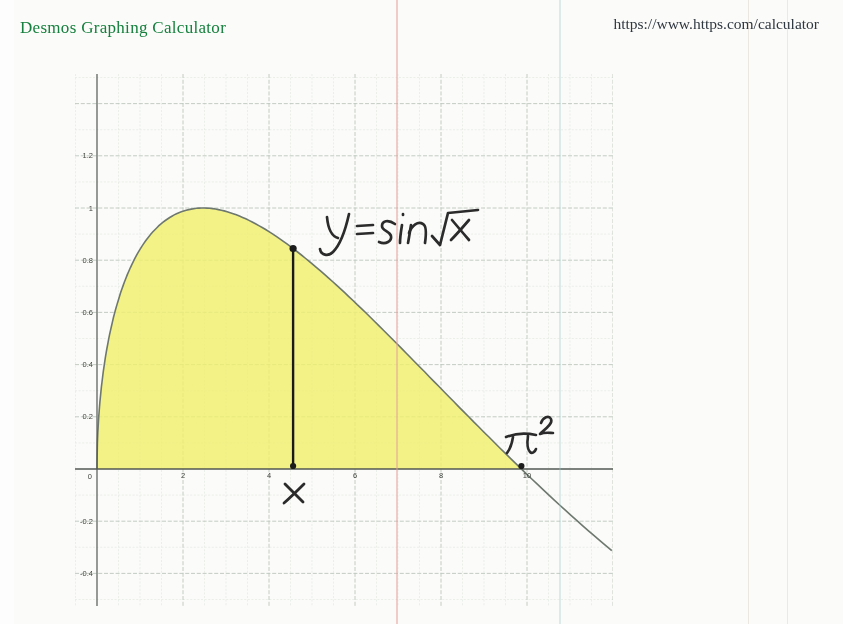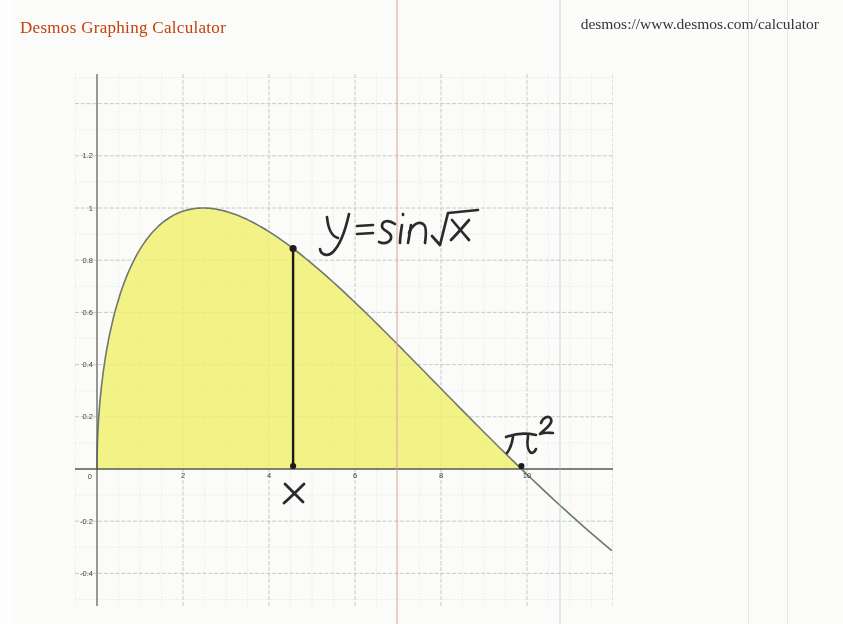--- a/index.html
+++ b/index.html
@@ -1,36 +1,36 @@
 <!DOCTYPE html>
 <html><head>
 <meta charset="utf-8">
 <style>
   html,body{margin:0;padding:0;}
   .page{position:relative;width:843px;height:624px;background:#fbfbf9;overflow:hidden;
         font-family:"Liberation Serif", serif;}
-  .hdr-left{position:absolute;left:20px;top:18px;font-size:17px;color:#c2410c;letter-spacing:.3px;}
+  .hdr-left{position:absolute;left:20px;top:18px;font-size:17px;color:#15803d;letter-spacing:.3px;}
   .hdr-right{position:absolute;right:24px;top:15px;font-size:15.5px;color:#2f3740;}
   .plot-svg{position:absolute;left:0;top:0;}
   .scan-line{position:absolute;top:0;height:624px;pointer-events:none;}
   .scan-pink{left:396px;width:2px;background:rgba(228,158,152,0.50);}
   .scan-blue{left:559px;width:1.5px;background:rgba(150,200,198,0.30);}
   .scan-faint1{left:748px;width:1px;background:rgba(214,200,188,0.40);}
   .scan-faint2{left:787px;width:1px;background:rgba(214,204,196,0.40);}
   .paper-edge{position:absolute;left:0;top:0;width:14px;height:624px;background:#fdfdfd;}
   text{font-family:"Liberation Sans", sans-serif;}
 </style>
 </head>
 <body>
 
 <div class="page">
   <div class="paper-edge"></div>
 
   <span class="hdr-left">Desmos Graphing Calculator</span>
-  <span class="hdr-right">desmos://www.desmos.com/calculator</span>
+  <span class="hdr-right">https://www.https.com/calculator</span>
 
   <svg id="plot" class="plot-svg" width="843" height="624" viewBox="0 0 843 624">
       <defs>
         <clipPath id="pc">
           <rect x="75" y="74" width="538" height="532"></rect>
         </clipPath>
       </defs>
       <g clip-path="url(#pc)">
   <path d="M75.5 74V606M118.5 74V606M140 74V606M161.5 74V606M204.5 74V606M226 74V606M247.5 74V606M290.5 74V606M312 74V606M333.5 74V606M376.5 74V606M398 74V606M419.5 74V606M462.5 74V606M484 74V606M505.5 74V606M548.5 74V606M570 74V606M591.5 74V606M75 599.5H613M75 547.3H613M75 495.1H613M75 442.9H613M75 390.7H613M75 338.5H613M75 286.29999999999995H613M75 234.1H613M75 181.89999999999998H613M75 129.7H613M75 77.5H613" stroke="#e4e9e4" stroke-width="0.7" fill="none" stroke-dasharray="2 1.6"></path>
   <path d="M183 74V606M269 74V606M355 74V606M441 74V606M527 74V606M613 74V606M75 573.4H613M75 521.2H613M75 416.8H613M75 364.6H613M75 312.4H613M75 260.2H613M75 208H613M75 155.79999999999995H613M75 103.59999999999997H613" stroke="#bcc6bd" stroke-width="0.9" fill="none" stroke-dasharray="4 1.8"></path>

